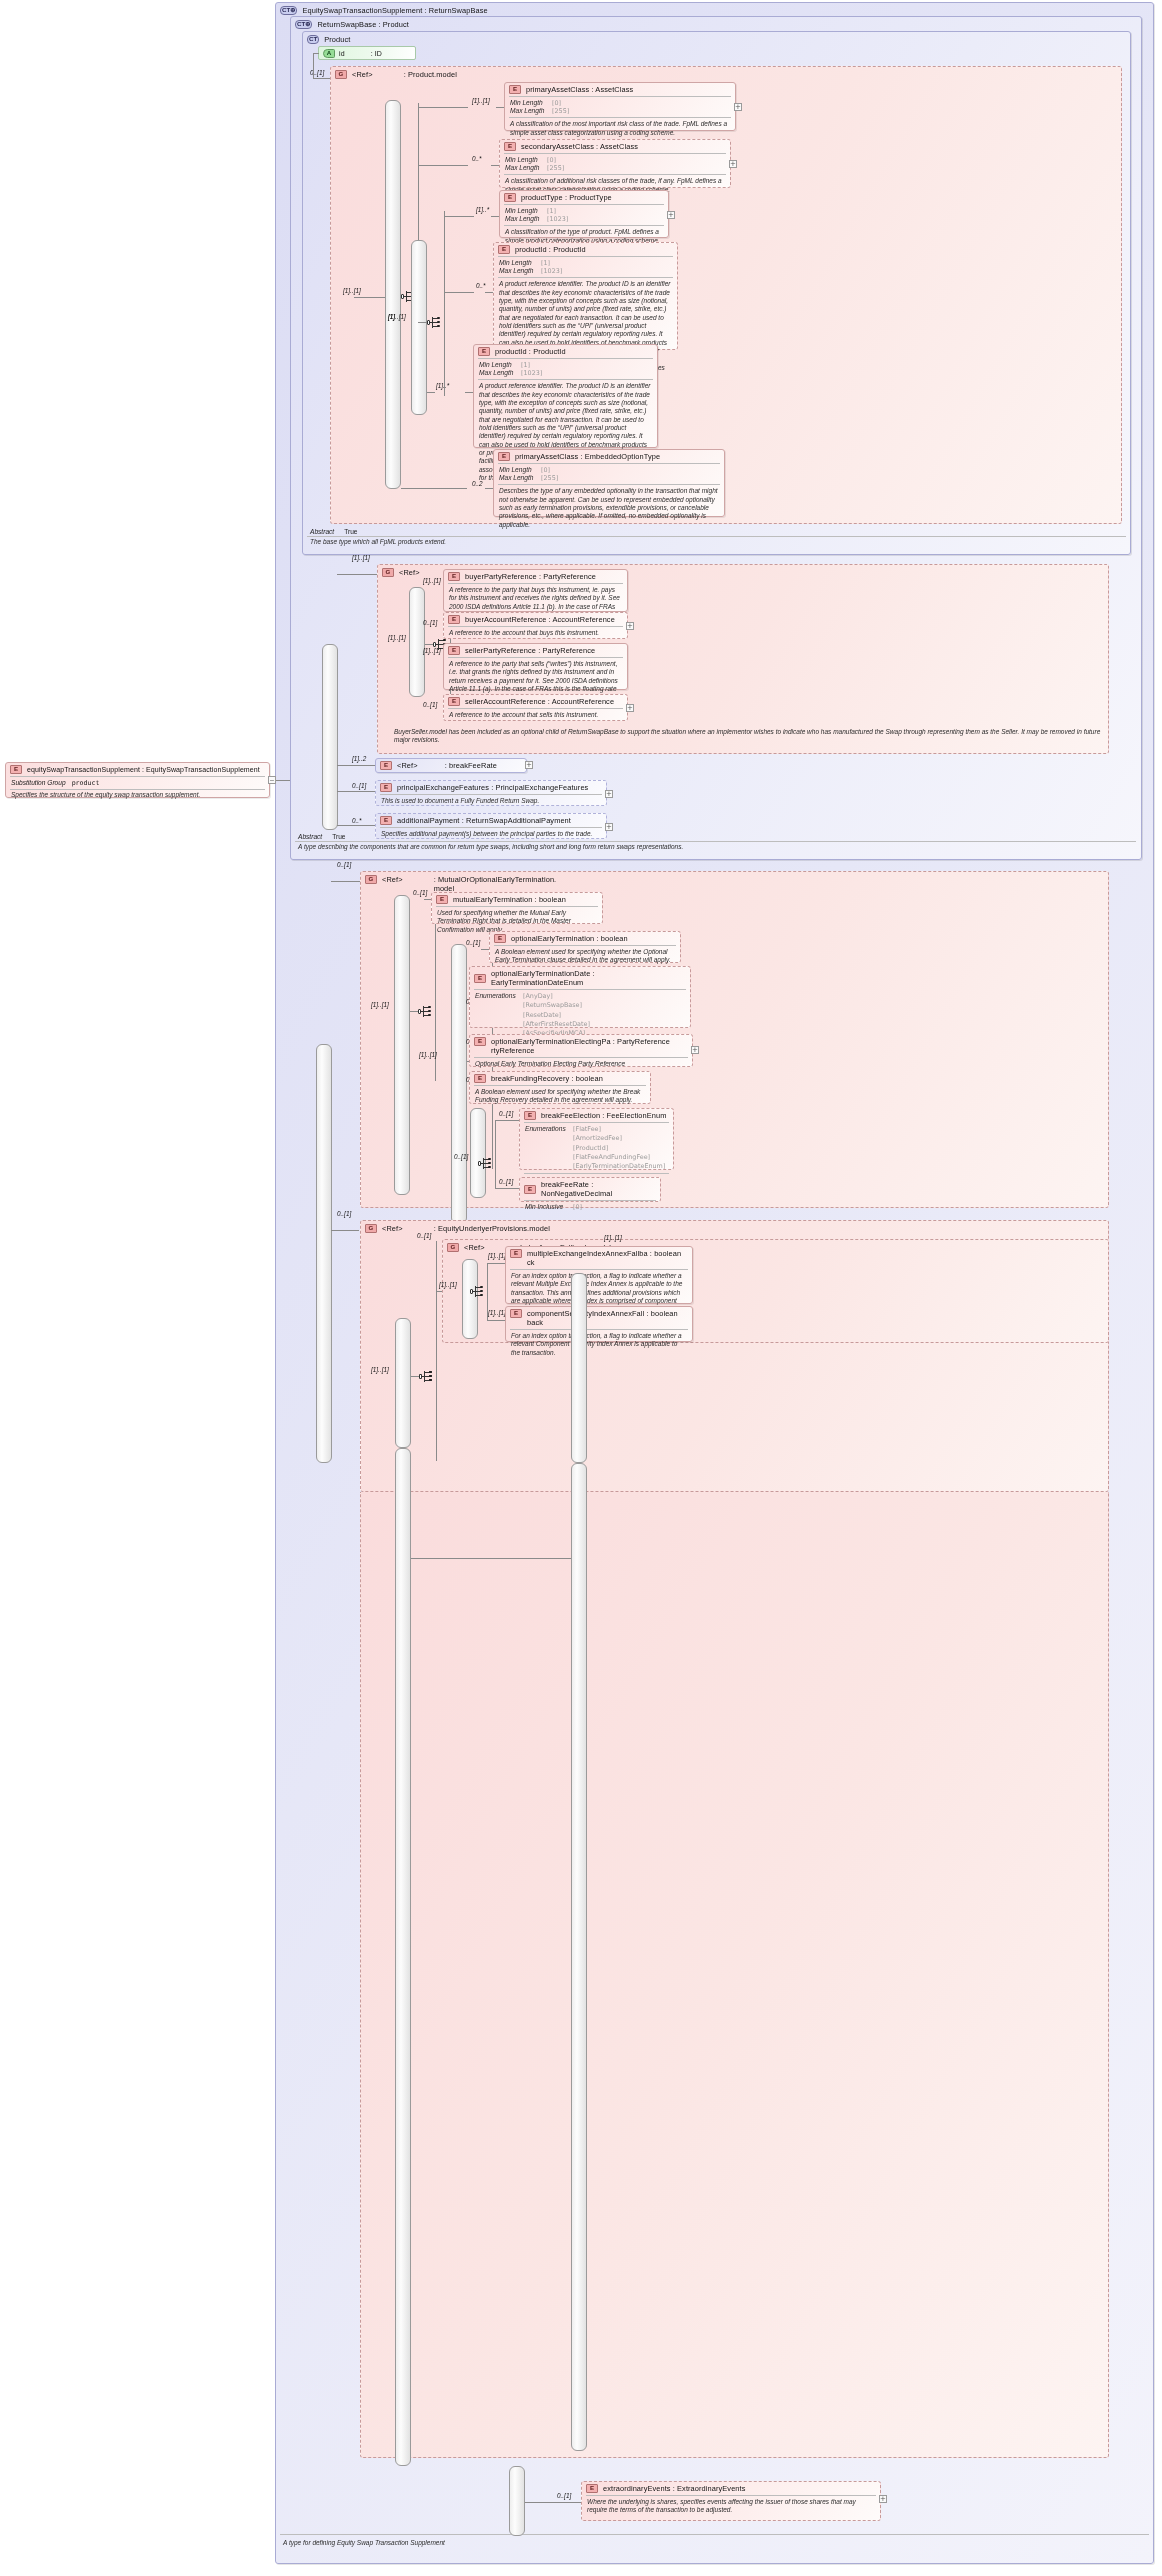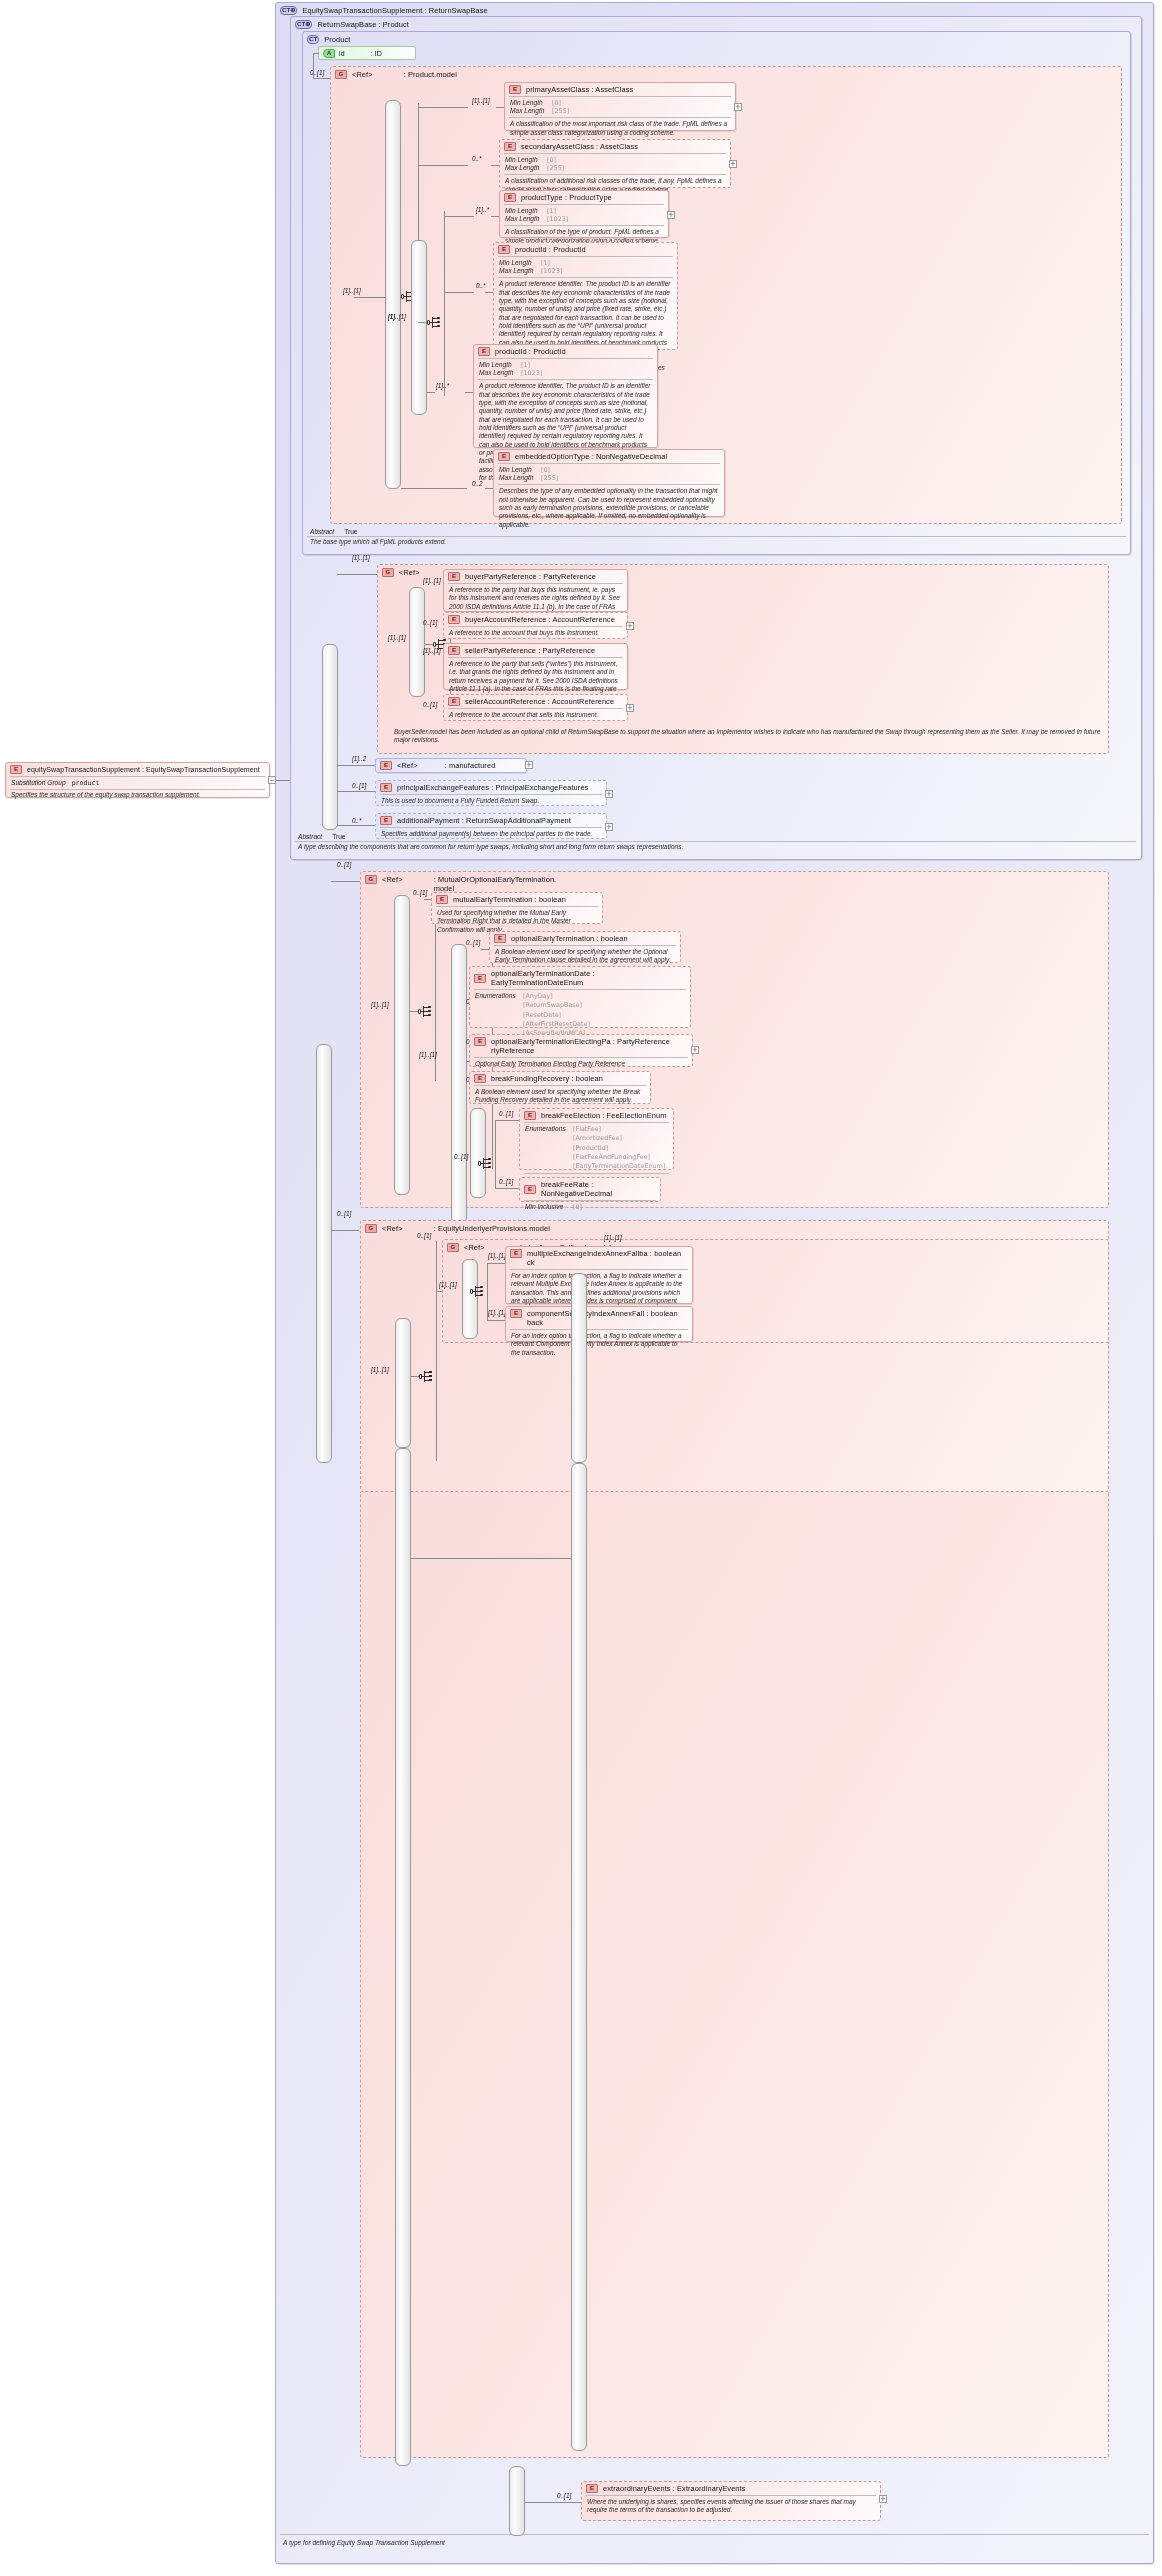--- a/index.html
+++ b/index.html
@@ -321,21 +321,21 @@
   <div class="sep"></div>
   <div class="doc">A product reference identifier. The product ID is an identifier that describes the key economic characteristics of the trade type, with the exception of concepts such as size (notional, quantity, number of units) and price (fixed rate, strike, etc.) that are negotiated for each transaction. It can be used to hold identifiers such as the “UPI” (universal product identifier) required by certain regulatory reporting rules. It can also be used to hold identifiers of benchmark products or product templates used by certain trading systems or facilities. FpML does not define the domain values associated with this element. Note that the domain values for this element are not strictly an enumerated list.</div>
 </div>
 
 <div class="occ" style="left:472px; top:480px;">0..2</div>
 <div class="hline" style="left:401px; top:488px; width:66px;"></div>
 <div class="hline" style="left:485px; top:488px; width:8px;"></div>
 <div class="node ebox" style="left:493px; top:449px; width:232px; height:68px;">
   <div class="hdr" style="padding:2px 4px;">
     <span class="badge e">E</span>
-    <span class="ttl">embeddedOptionType : NonNegativeDecimal</span>
+    <span class="ttl">primaryAssetClass : EmbeddedOptionType</span>
   </div>
   <div class="sep"></div>
   <div class="facets">
     <div class="facetrow">
         <span class="fname">Min Length</span>
         <span class="fval">[0]</span>
       </div>
     <div class="facetrow">
         <span class="fname">Max Length</span>
         <span class="fval">[255]</span>
@@ -418,21 +418,21 @@
 <div class="node" style="left:391px; top:727px; width:714px; height:24px;">
   <div class="doc" style="padding:1px 3px;">BuyerSeller.model has been included as an optional child of ReturnSwapBase to support the situation where an implementor wishes to indicate who has manufactured the Swap through representing them as the Seller. It may be removed in future major revisions.</div>
 </div>
 
 <div class="occ" style="left:352px; top:755px;">[1]..2</div>
 <div class="hline" style="left:337px; top:765px; width:38px;"></div>
 <div class="node ebox bluish" style="left:375px; top:758px; width:152px; height:15px;">
   <div class="hdr" style="padding:1.5px 4px;">
     <span class="badge e">E</span>
     <span class="ttl">&lt;Ref&gt;</span>
-    <span class="ttl" style="margin-left:22px;">: manufactured</span>
+    <span class="ttl" style="margin-left:22px;">: breakFeeRate</span>
   </div>
 </div>
 <div class="plus" style="left:525px; top:761px;">+</div>
 
 <div class="occ" style="left:352px; top:782px;">0..[1]</div>
 <div class="hline" style="left:337px; top:791px; width:38px;"></div>
 <div class="node ebox bluish opt" style="left:375px; top:780px; width:232px; height:26px;">
   <div class="hdr" style="padding:2px 4px;">
     <span class="badge e">E</span>
     <span class="ttl">principalExchangeFeatures : PrincipalExchangeFeatures</span>

